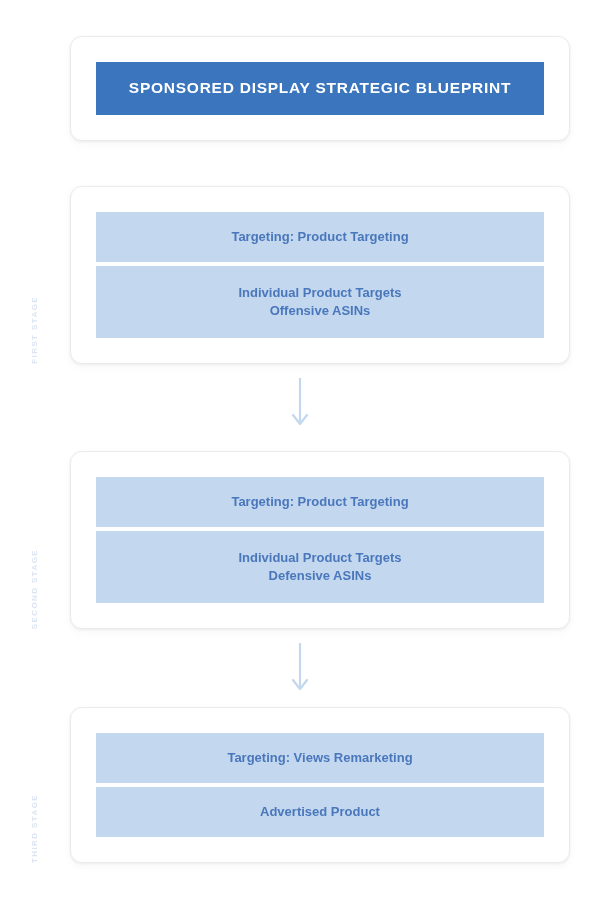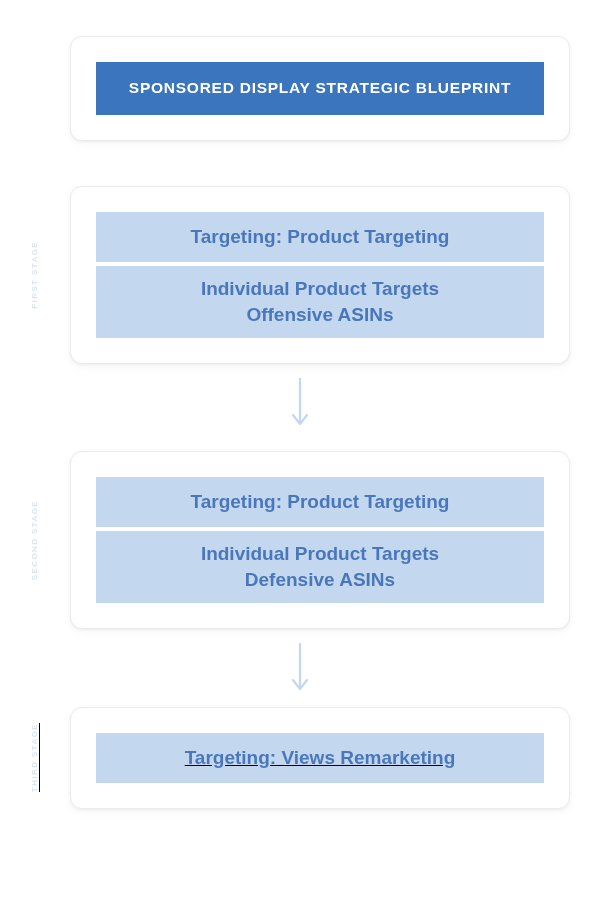--- a/index.html
+++ b/index.html
@@ -21,21 +21,21 @@
     height: 913px;
     box-sizing: border-box;
   }
 
   
   .stage-row {
     position: absolute;
     left: 0;
     width: 600px;
     display: flex;
-    align-items: center;
+    align-items: flex-end;
   }
 
   .stage-label-col {
     width: 70px;
     display: flex;
     align-items: center;
     justify-content: center;
     flex: none;
   }
 
@@ -77,21 +77,21 @@
     line-height: 1.2;
     padding: 17px 10px;
     box-sizing: border-box;
     white-space: nowrap;
   }
 
   
   .bar {
     background: #c3d8ef;
     color: #4a77bc;
-    font-size: 19px;
+    font-size: 13px;
     font-weight: 700;
     text-align: center;
     line-height: 1.35;
     display: flex;
     align-items: center;
     justify-content: center;
     box-sizing: border-box;
     padding: 6px 10px;
     white-space: pre-line;
   }
@@ -108,21 +108,21 @@
     align-items: center;
   }
   .connector svg { display: block; }
 
   
   #row-title    { top: 36px; }
   #row-first    { top: 186px; }
   #arrow-1      { top: 378px; height: 50px; }
   #row-second   { top: 451px; }
   #arrow-2      { top: 643px; height: 50px; }
-  #row-third    { top: 707px; text-decoration: underline; }
+  #row-third    { top: 707px; }
 </style>
 </head>
 <body>
 
 <div class="flow">
 
   <div class="stage-row" id="row-title">
     <div class="stage-label-col"></div>
     <div class="card">
       <div class="title-bar">SPONSORED DISPLAY STRATEGIC BLUEPRINT</div>
@@ -164,16 +164,17 @@
       <polyline points="5,37 12,46 19,37" fill="none" stroke="#c3d8ef" stroke-width="2.2" stroke-linecap="round" stroke-linejoin="round"></polyline>
     </svg>
   </div>
 
   <div class="stage-row" id="row-third">
     <div class="stage-label-col">
       <span class="stage-label">THIRD STAGE</span>
     </div>
     <div class="card">
       <div class="bar h1">Targeting: Views Remarketing</div>
+      <div class="bar h1">Advertised Product</div>
     </div>
   </div>
 
 </div>
 
 </body></html>

